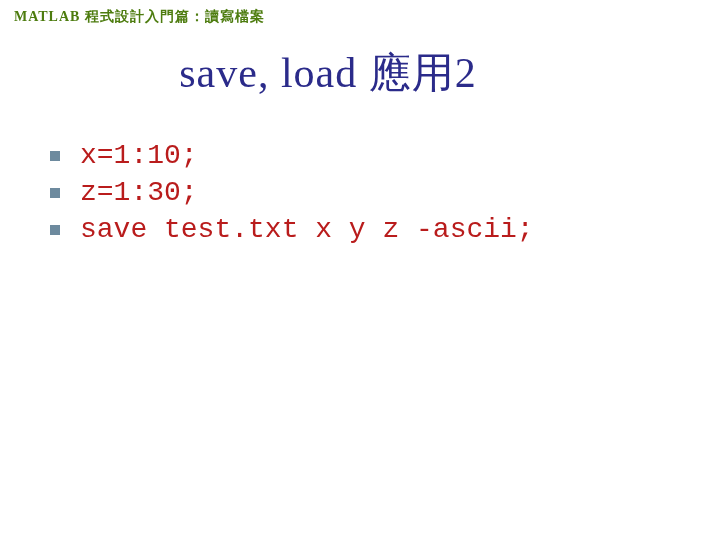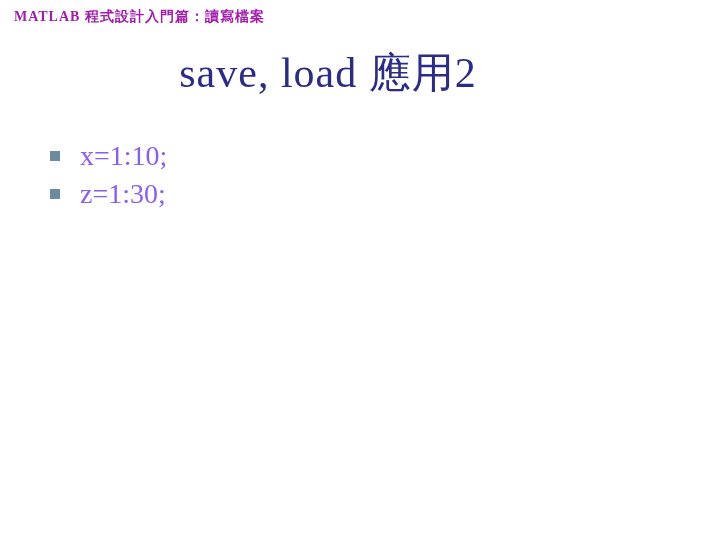--- a/index.html
+++ b/index.html
@@ -14,21 +14,21 @@
       font-family: "Microsoft JhengHei", "PMingLiU", sans-serif;
       position: relative;
       overflow: hidden;
     }
     .header {
       position: absolute;
       top: 8px;
       left: 14px;
       font-size: 14px;
       font-weight: bold;
-      color: #a21caf;
+      color: #4d7c0f;
       font-family: "PMingLiU", "SimSun", serif;
       letter-spacing: 1px;
     }
     .title {
       position: absolute;
       top: 45px;
       left: 0;
       width: 656px;
       text-align: center;
       font-size: 42px;
@@ -48,33 +48,37 @@
     }
     .bullet {
       width: 10px;
       height: 10px;
       background: #6d8a9e;
       margin-right: 20px;
       flex-shrink: 0;
     }
     .item-text {
       font-size: 28px;
-      color: #8b5cf6;
-      font-family: Liberation Serif, serif;
+      color: #b91c1c;
+      font-family: Liberation Mono, monospace;
     }
   </style>
 </head>
 <body>
 
 <div class="header">MATLAB 程式設計入門篇：讀寫檔案</div>
 
 <div class="title">save, load 應用2</div>
 
 <div class="list">
   <div class="list-item">
     <div class="bullet"></div>
     <div class="item-text">x=1:10;</div>
   </div>
   <div class="list-item">
     <div class="bullet"></div>
     <div class="item-text">z=1:30;</div>
   </div>
+  <div class="list-item">
+    <div class="bullet"></div>
+    <div class="item-text">save test.txt x y z -ascii;</div>
+  </div>
 </div>
 
 </body></html>

